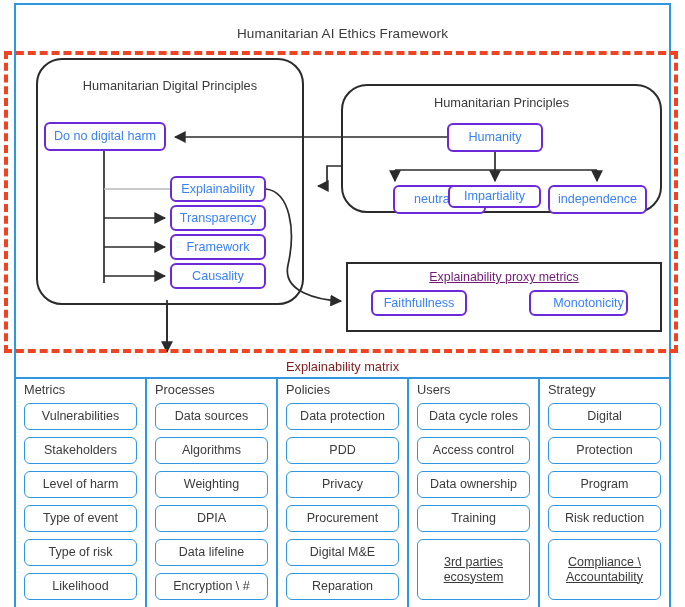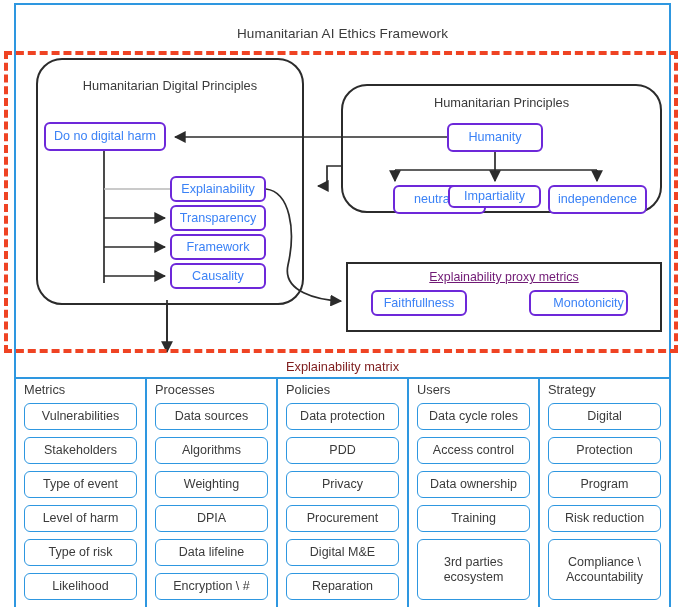--- a/index.html
+++ b/index.html
@@ -148,21 +148,21 @@
     color: #3b3b3b;
     text-align: center;
     margin-bottom: 7px;
     padding: 4px 2px;
     min-height: 17px;
     display: flex;
     align-items: center;
     justify-content: center;
     line-height: 1.18;
   }
-  .cell.two-line { padding: 20px 2px; }
+  .cell.two-line { padding: 20px 2px; text-decoration: underline; }
 </style>
 </head>
 <body>
 
 <div id="canvas">
 
   <div class="abs outer-frame"></div>
 
   <div class="abs framework-title">Humanitarian AI Ethics Framework</div>
 
@@ -225,22 +225,22 @@
   <div class="abs dashed-scope"></div>
 
   <div class="abs matrix-title">Explainability matrix</div>
   <div class="abs matrix-rule"></div>
 
   <div class="abs matrix-cols" id="matrix-cols">
       <div class="matrix-col">
         <div class="col-head">Metrics</div>
         <div class="cell">Vulnerabilities</div>
         <div class="cell">Stakeholders</div>
+        <div class="cell">Level of harm</div>
         <div class="cell">Type of event</div>
-        <div class="cell">Level of harm</div>
         <div class="cell">Type of risk</div>
         <div class="cell">Likelihood</div>
       </div>
       <div class="matrix-col">
         <div class="col-head">Processes</div>
         <div class="cell">Data sources</div>
         <div class="cell">Algorithms</div>
         <div class="cell">Weighting</div>
         <div class="cell">DPIA</div>
         <div class="cell">Data lifeline</div>

